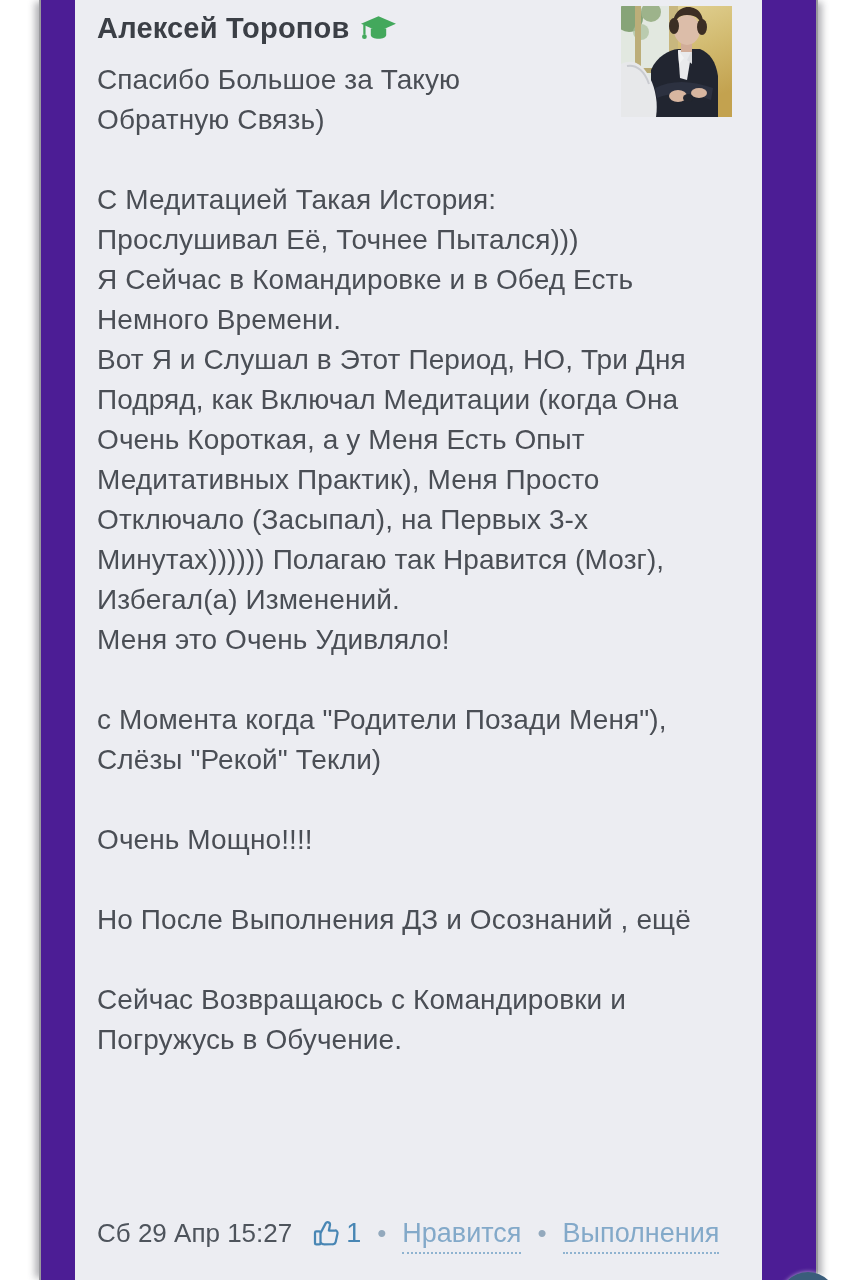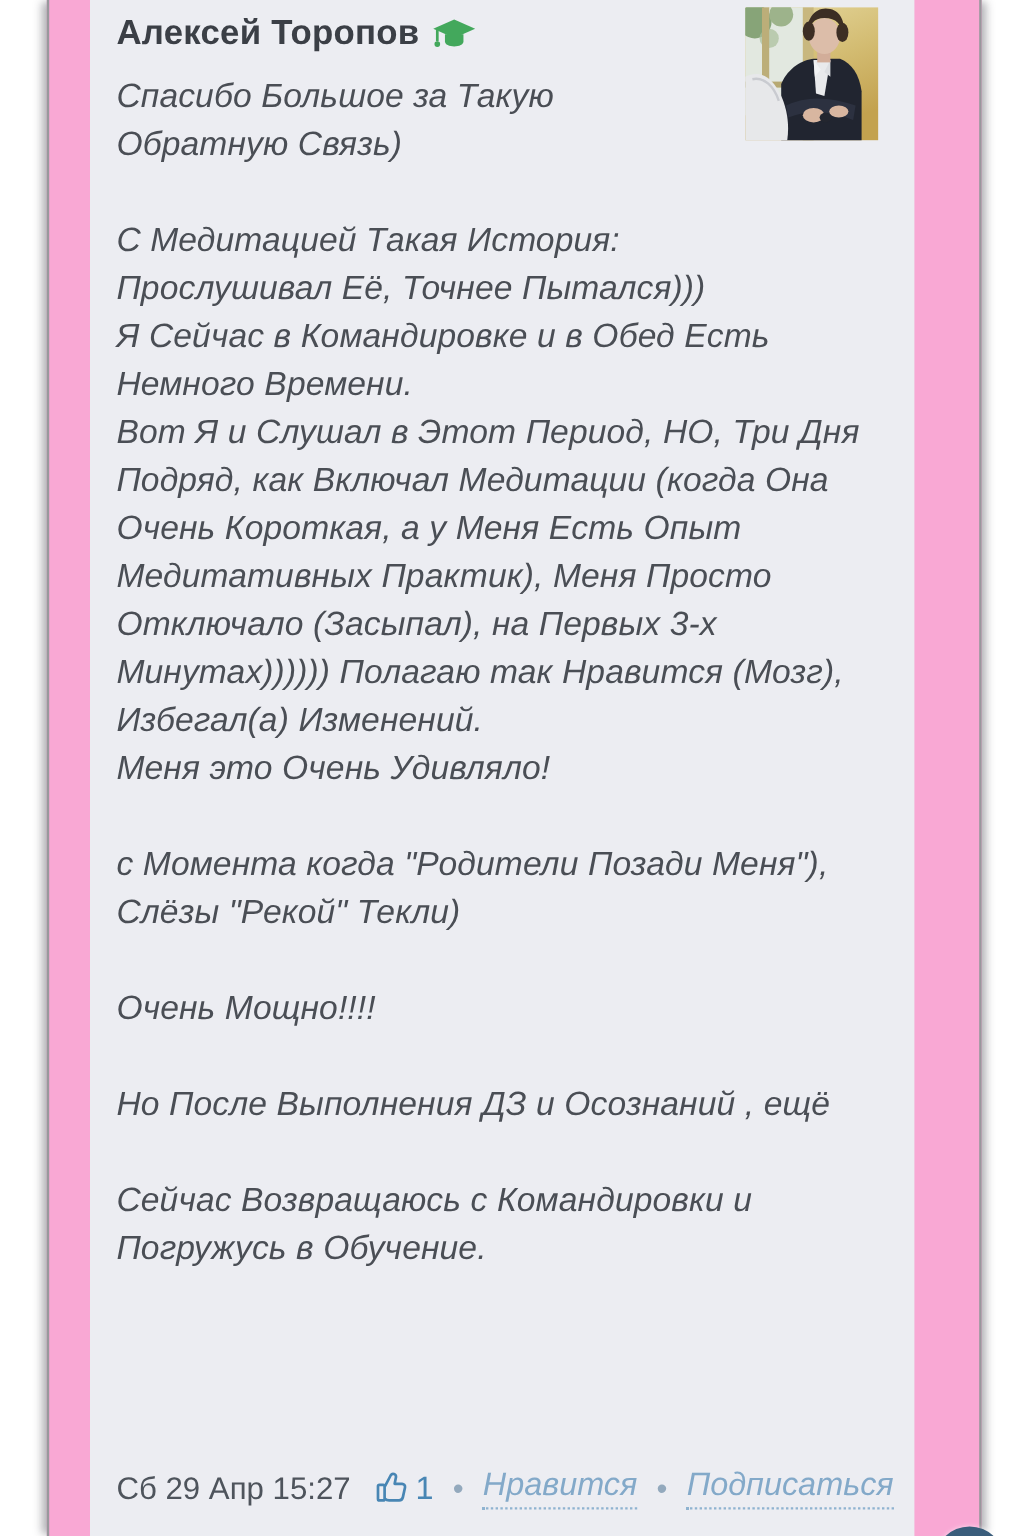--- a/index.html
+++ b/index.html
@@ -3,21 +3,21 @@
 <meta charset="utf-8">
 <style>
   html,body{margin:0;padding:0;}
   body{
     width:862px;height:1280px;position:relative;overflow:hidden;
     background:#ffffff;
     font-family:"Liberation Sans","DejaVu Sans",sans-serif;
   }
   .page{
     position:absolute;top:0;left:39px;width:779px;height:1280px;
-    box-sizing:border-box;background:#f9a8d4;
+    box-sizing:border-box;background:#4c1d95;
     border-left:2px solid #98989c;border-right:2px solid #98989c;
     box-shadow:-6px 0 7px -2px rgba(50,50,60,.38), 6px 0 7px -2px rgba(50,50,60,.38);
   }
   .comment-card{
     position:absolute;top:0;left:34px;width:687px;height:1280px;
     background:#ecedf2;
   }
   .author-row{
     position:absolute;top:12px;left:22px;
     display:flex;align-items:center;gap:11px;
@@ -29,34 +29,34 @@
   .grad-cap{width:37px;height:28px;flex:0 0 auto;}
   .avatar{
     position:absolute;top:6px;left:546px;width:111px;height:111px;
     cursor:pointer;display:block;
   }
   .message{
     position:absolute;top:60px;left:22px;width:655px;
   }
   .message .line{
     height:40px;line-height:40px;font-size:28px;color:#4a4e55;
-    white-space:pre;letter-spacing:.1px;font-style:italic;
+    white-space:pre;letter-spacing:.1px;
   }
   .footer{
     position:absolute;top:1218px;left:22px;height:44px;
-    display:flex;align-items:center;
+    display:flex;align-items:flex-start;
   }
   .timestamp{font-size:26px;color:#4e545c;margin-right:20px;white-space:pre;}
   .like-group{display:flex;align-items:center;cursor:pointer;}
   .thumb-icon{width:30px;height:30px;margin-right:4px;}
   .like-count{font-size:27px;color:#4886b4;}
   .dot-sep{font-size:26px;color:#93a9bd;margin:0 16px;}
   .footer-link{
     font-size:27px;color:#83a9c9;text-decoration:none;cursor:pointer;
-    padding-bottom:3px;border-bottom:2px dotted #8fb3d0;font-style:italic;
+    padding-bottom:3px;border-bottom:2px dotted #8fb3d0;
   }
   .fab{
     position:absolute;top:1272px;left:738px;width:58px;height:58px;
     border-radius:50%;background:#3a5d7b;border:none;cursor:pointer;
     box-shadow:0 0 4px rgba(255,255,255,.6);
   }
 </style>
 </head>
 <body>
 
@@ -144,19 +144,19 @@
         </svg>
         <span class="like-count">1</span>
       </span>
 
       <span class="dot-sep">•</span>
 
       <a class="footer-link">Нравится</a>
 
       <span class="dot-sep">•</span>
 
-      <a class="footer-link">Подписаться</a>
+      <a class="footer-link">Выполнения</a>
     </div>
 
   </div>
 
   <button class="fab"></button>
 </div>
 
 </body></html>

